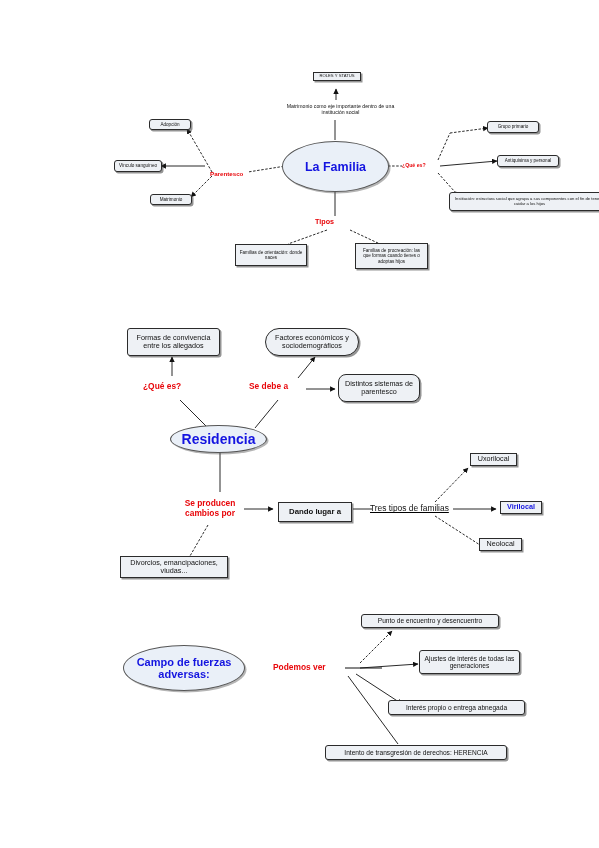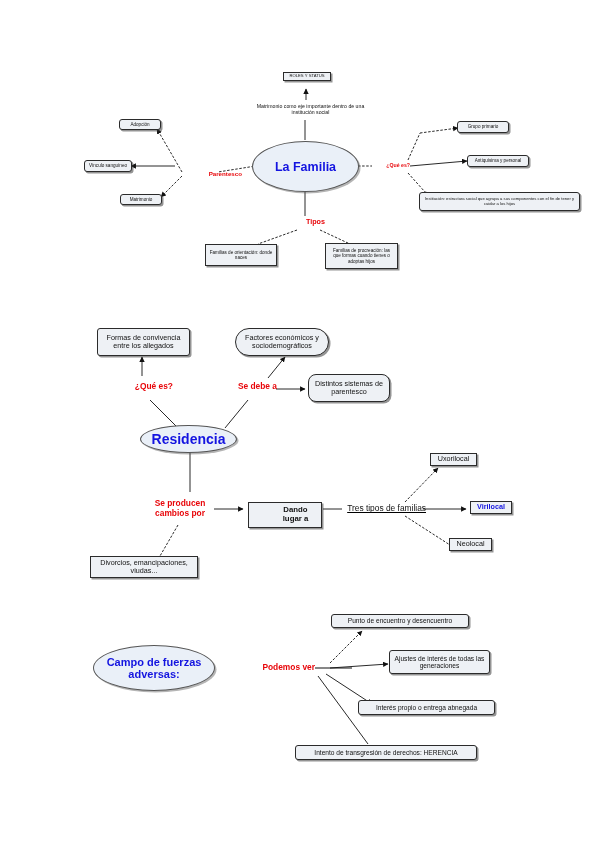--- a/index.html
+++ b/index.html
@@ -1,21 +1,21 @@
 <!DOCTYPE html>
 <html><head>
 <meta charset="utf-8">
 <style>
   html,body{margin:0;padding:0;background:#ffffff;}
   body{
     width:599px;height:848px;position:relative;overflow:hidden;
     font-family:"Liberation Sans","DejaVu Sans",sans-serif;
     color:#000;
   }
-  #canvas{position:absolute;inset:0;}
+  #canvas{position:absolute;inset:0;margin-left:30px;}
   svg.links{position:absolute;left:0;top:0;width:599px;height:848px;pointer-events:none;}
 
   
   .node{position:absolute;box-sizing:border-box;}
 
   .box{
     background:#eef1f5;
     border:1px solid #2b2b2b;
     border-radius:3px;
     box-shadow:1.5px 1.5px 0 rgba(60,60,60,.55);
@@ -33,21 +33,21 @@
     box-shadow:1.5px 1.5px 0 rgba(90,90,90,.45);
     display:flex;align-items:center;justify-content:center;
     text-align:center;
   }
 
   .label{
     position:absolute;
     background:transparent;
     text-align:center;
     line-height:1.12;
-    display:flex;align-items:center;justify-content:flex-end;
+    display:flex;align-items:center;justify-content:flex-start;
   }
 
   .t-red{color:#e8060a;font-weight:bold;}
   .t-blue{color:#1414e0;font-weight:bold;}
   .t-black{color:#111;}
 
   .fs4{font-size:4.2px;}
   .fs45{font-size:4.6px;}
   .fs5{font-size:5.2px;}
   .fs6{font-size:6.2px;}
@@ -201,33 +201,33 @@
   </div>
 
   <div class="node ellipse" style="left:140px;top:425px;width:97px;height:28px;">
     <span class="t-blue fs11">Residencia</span>
   </div>
 
   <div class="label" style="left:144px;top:495px;width:72px;height:26px;line-height:1.2;">
     <span class="t-red fs8">Se producen cambios por</span>
   </div>
 
-  <div class="node box sq" style="left:248px;top:502px;width:74px;height:26px;padding-left:24px;">
+  <div class="node box sq" style="left:248px;top:502px;width:74px;height:20px;">
     <span class="t-black bold fs75">Dando lugar a</span>
   </div>
 
   <div class="label" style="left:340px;top:503px;width:86px;height:12px;text-decoration:underline;">
     <span class="t-black fs8">Tres tipos de familias</span>
   </div>
 
   <div class="node box sq" style="left:90px;top:556px;width:108px;height:22px;">
     <span class="t-black fs7">Divorcios, emancipaciones, viudas...</span>
   </div>
 
-  <div class="node box sq" style="left:430px;top:453px;width:47px;height:13px;">
+  <div class="node box sq" style="left:440px;top:453px;width:47px;height:13px;">
     <span class="t-black fs7">Uxorilocal</span>
   </div>
 
   <div class="node box sq" style="left:470px;top:501px;width:42px;height:13px;">
     <span class="t-blue fs7">Virilocal</span>
   </div>
 
   <div class="node box sq" style="left:449px;top:538px;width:43px;height:13px;">
     <span class="t-black fs7">Neolocal</span>
   </div>

